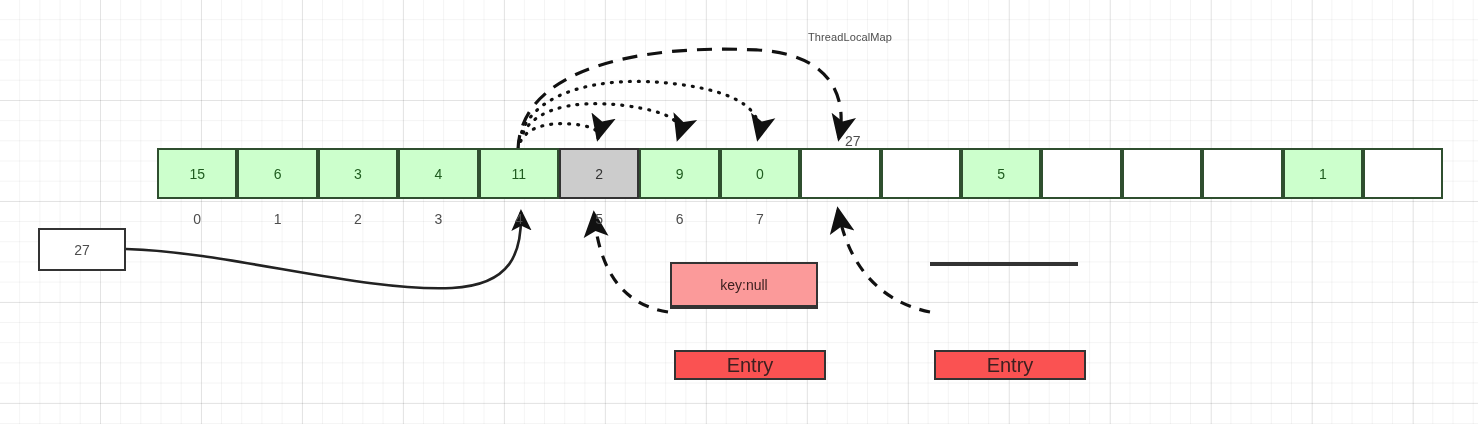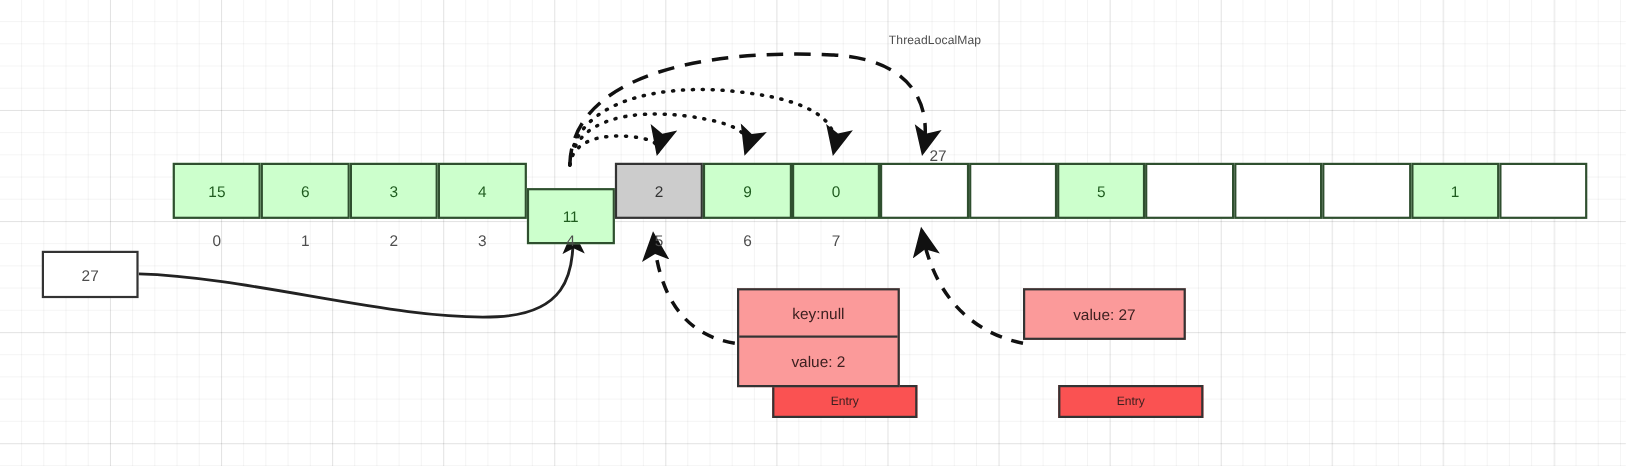--- a/index.html
+++ b/index.html
@@ -45,24 +45,24 @@
 
   .srcbox{
     position:absolute;left:38px;top:228px;width:88px;height:43px;
     box-sizing:border-box;border:2px solid #333333;background:#ffffff;
     display:flex;align-items:center;justify-content:center;
     font-size:14px;color:#4d4d4d;
   }
 
   .entry{position:absolute;}
   .entry .tagbox{
-    position:absolute;left:32px;top:88px;width:132px;height:30px;
+    position:absolute;left:4px;top:88px;width:152px;height:30px;
     box-sizing:border-box;border:2px solid #333333;background:#fa5252;
     display:flex;align-items:center;justify-content:center;
-    font-size:11px;color:#3d2020;
+    font-size:20px;color:#3d2020;
   }
   .entry .kv{
     position:absolute;left:0;top:0;width:148px;
     box-sizing:border-box;border:2px solid #333333;background:#fb9a9a;
   }
   .entry .kv .row{
     height:43px;box-sizing:border-box;
     display:flex;align-items:center;justify-content:center;
     font-size:14px;color:#3d2020;white-space:nowrap;
   }
@@ -113,21 +113,21 @@
       </div>
       <div class="cell green" style="left: 237.4px; width: 80.4px;">
         <span>6</span>
       </div>
       <div class="cell green" style="left: 317.8px; width: 80.4px;">
         <span>3</span>
       </div>
       <div class="cell green" style="left: 398.2px; width: 80.4px;">
         <span>4</span>
       </div>
-      <div class="cell green" style="left: 478.6px; width: 80.4px; margin-top: 23px;">
+      <div class="cell green" style="left: 478.6px; width: 80.4px;">
         <span>11</span>
       </div>
       <div class="cell gray" style="left: 559px; width: 80.4px;">
         <span>2</span>
       </div>
       <div class="cell green" style="left: 639.4px; width: 80.4px;">
         <span>9</span>
       </div>
       <div class="cell green" style="left: 719.8px; width: 80.4px;">
         <span>0</span>
@@ -165,24 +165,22 @@
       <div class="idx" style="left: 488.8px;">4</div>
       <div class="idx" style="left: 569.2px;">5</div>
       <div class="idx" style="left: 649.6px;">6</div>
       <div class="idx" style="left: 730px;">7</div>
     </div>
 
   <div class="entry" style="left:670px;top:262px;">
     <div class="tagbox">Entry</div>
     <div class="kv">
       <div class="row first">key:null</div>
-      <div class="row">value: 2</div>
     </div>
   </div>
 
   <div class="entry" style="left:930px;top:262px;">
     <div class="tagbox">Entry</div>
     <div class="kv">
-      <div class="row">value: 27</div>
     </div>
   </div>
 
 </div>
 
 </body></html>

